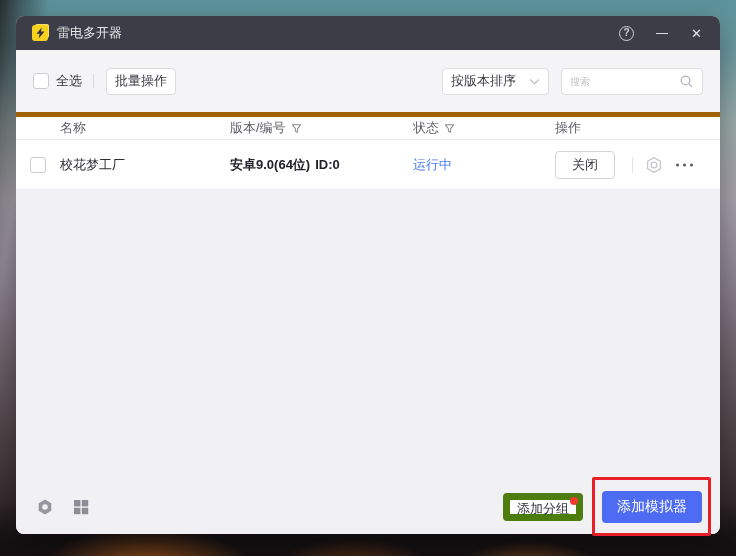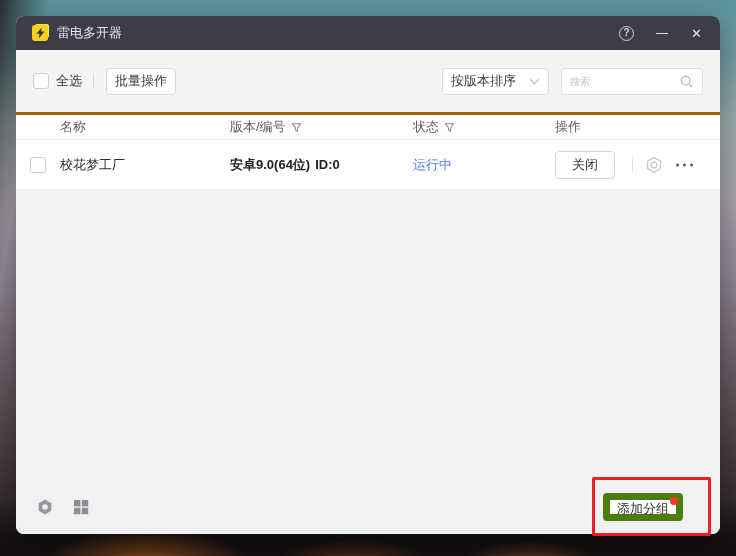--- a/index.html
+++ b/index.html
@@ -71,21 +71,21 @@
     display:flex; align-items:center; padding:0 8px;
   }
   .searchbox input{
     border:none; outline:none; flex:1; min-width:0; font-size:10px;
     color:#3b82f6; font-family:inherit; background:transparent;
   }
   .searchbox input::placeholder{ color:#c0c0c8; }
 
   
   .thead{
-    height:28px; background:#fff; border-top:3px solid #a16207; border-bottom:1px solid #e9e9ee;
+    height:28px; background:#fff; border-top:5px solid #a16207; border-bottom:1px solid #e9e9ee;
     position:relative; flex:0 0 auto; font-size:13px; color:#5c5c66;
   }
   .thead .col, .trow .col{ position:absolute; top:50%; transform:translateY(-50%);
     display:flex; align-items:center; gap:5px; white-space:nowrap; }
   .c-name{ left:44px; } .c-ver{ left:214px; } .c-status{ left:397px; } .c-ops{ left:539px; }
 
   .trow{
     height:50px; background:#fff; border-bottom:1px solid #ededf1;
     position:relative; flex:0 0 auto; font-size:13px;padding-left:46px;
   }
@@ -245,19 +245,20 @@
             <rect x="8.8" y="1" width="6.4" height="6.4"></rect>
             <rect x="1" y="8.8" width="6.4" height="6.4"></rect>
             <rect x="8.8" y="8.8" width="6.4" height="6.4"></rect>
           </svg>
       </span>
       <div class="foot-spacer"></div>
       <button class="btn-group">
         <span>添加分组</span>
         <span class="red-dot"></span>
       </button>
+      <button class="btn-primary">添加模拟器</button>
     </div>
 
   </div>
 
   <div class="annotation"></div>
 
 </div>
 
 </body></html>

